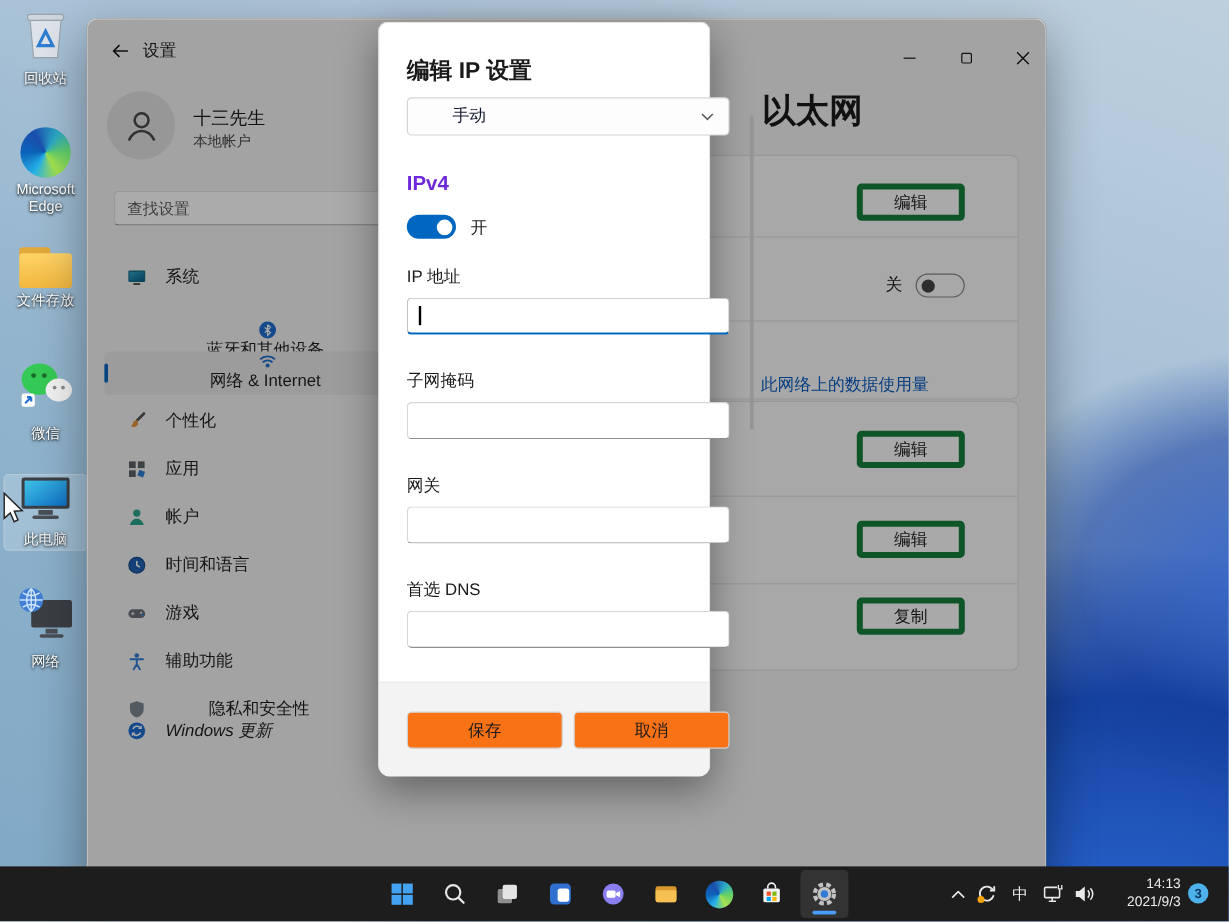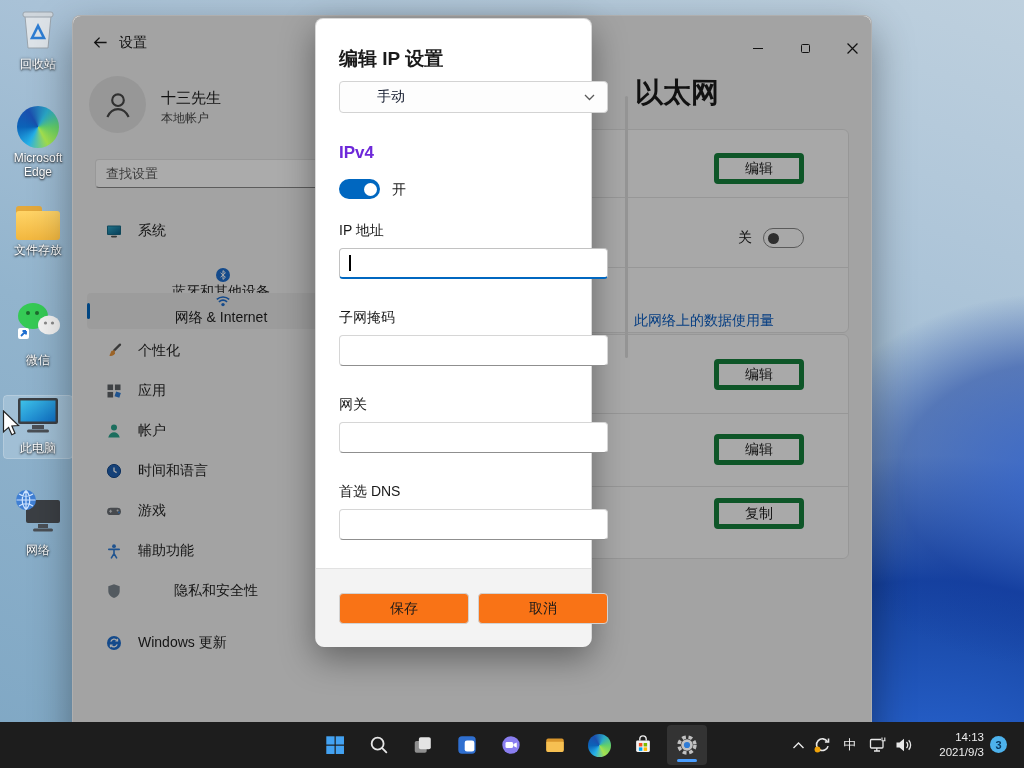--- a/index.html
+++ b/index.html
@@ -302,21 +302,21 @@
       <span class="nav-label">辅助功能</span>
     </div>
     <div class="nav-item" style="top:557px;gap:36px;">
       <span class="nav-ic">
           <svg viewBox="0 0 16 16" width="16" height="16">
             <path d="M8 1.3 L13.7 3.3 V8 c0 3.6-2.6 6-5.7 7 C5 14 2.3 11.6 2.3 8 V3.3 Z" fill="#7d8790"></path>
           </svg>
         </span>
       <span class="nav-label">隐私和安全性</span>
     </div>
-    <div class="nav-item" style="top:609px;">
+    <div class="nav-item" style="top:575px;font-style:italic;">
       <span class="nav-ic">
           <svg viewBox="0 0 16 16" width="16" height="16">
             <circle cx="8" cy="8" r="7" fill="#1f6fd0"></circle>
             <path d="M4.8 6.6 a3.6 3.6 0 0 1 6.2-1.1 M11.2 9.4 a3.6 3.6 0 0 1 -6.2 1.1" stroke="#fff" stroke-width="1.3" fill="none"></path>
             <path d="M11.6 3.8 v2.2 h-2.2" fill="none" stroke="#fff" stroke-width="1.1"></path>
             <path d="M4.4 12.2 v-2.2 h2.2" fill="none" stroke="#fff" stroke-width="1.1"></path>
           </svg>
         </span>
       <span class="nav-label">Windows 更新</span>
     </div>

